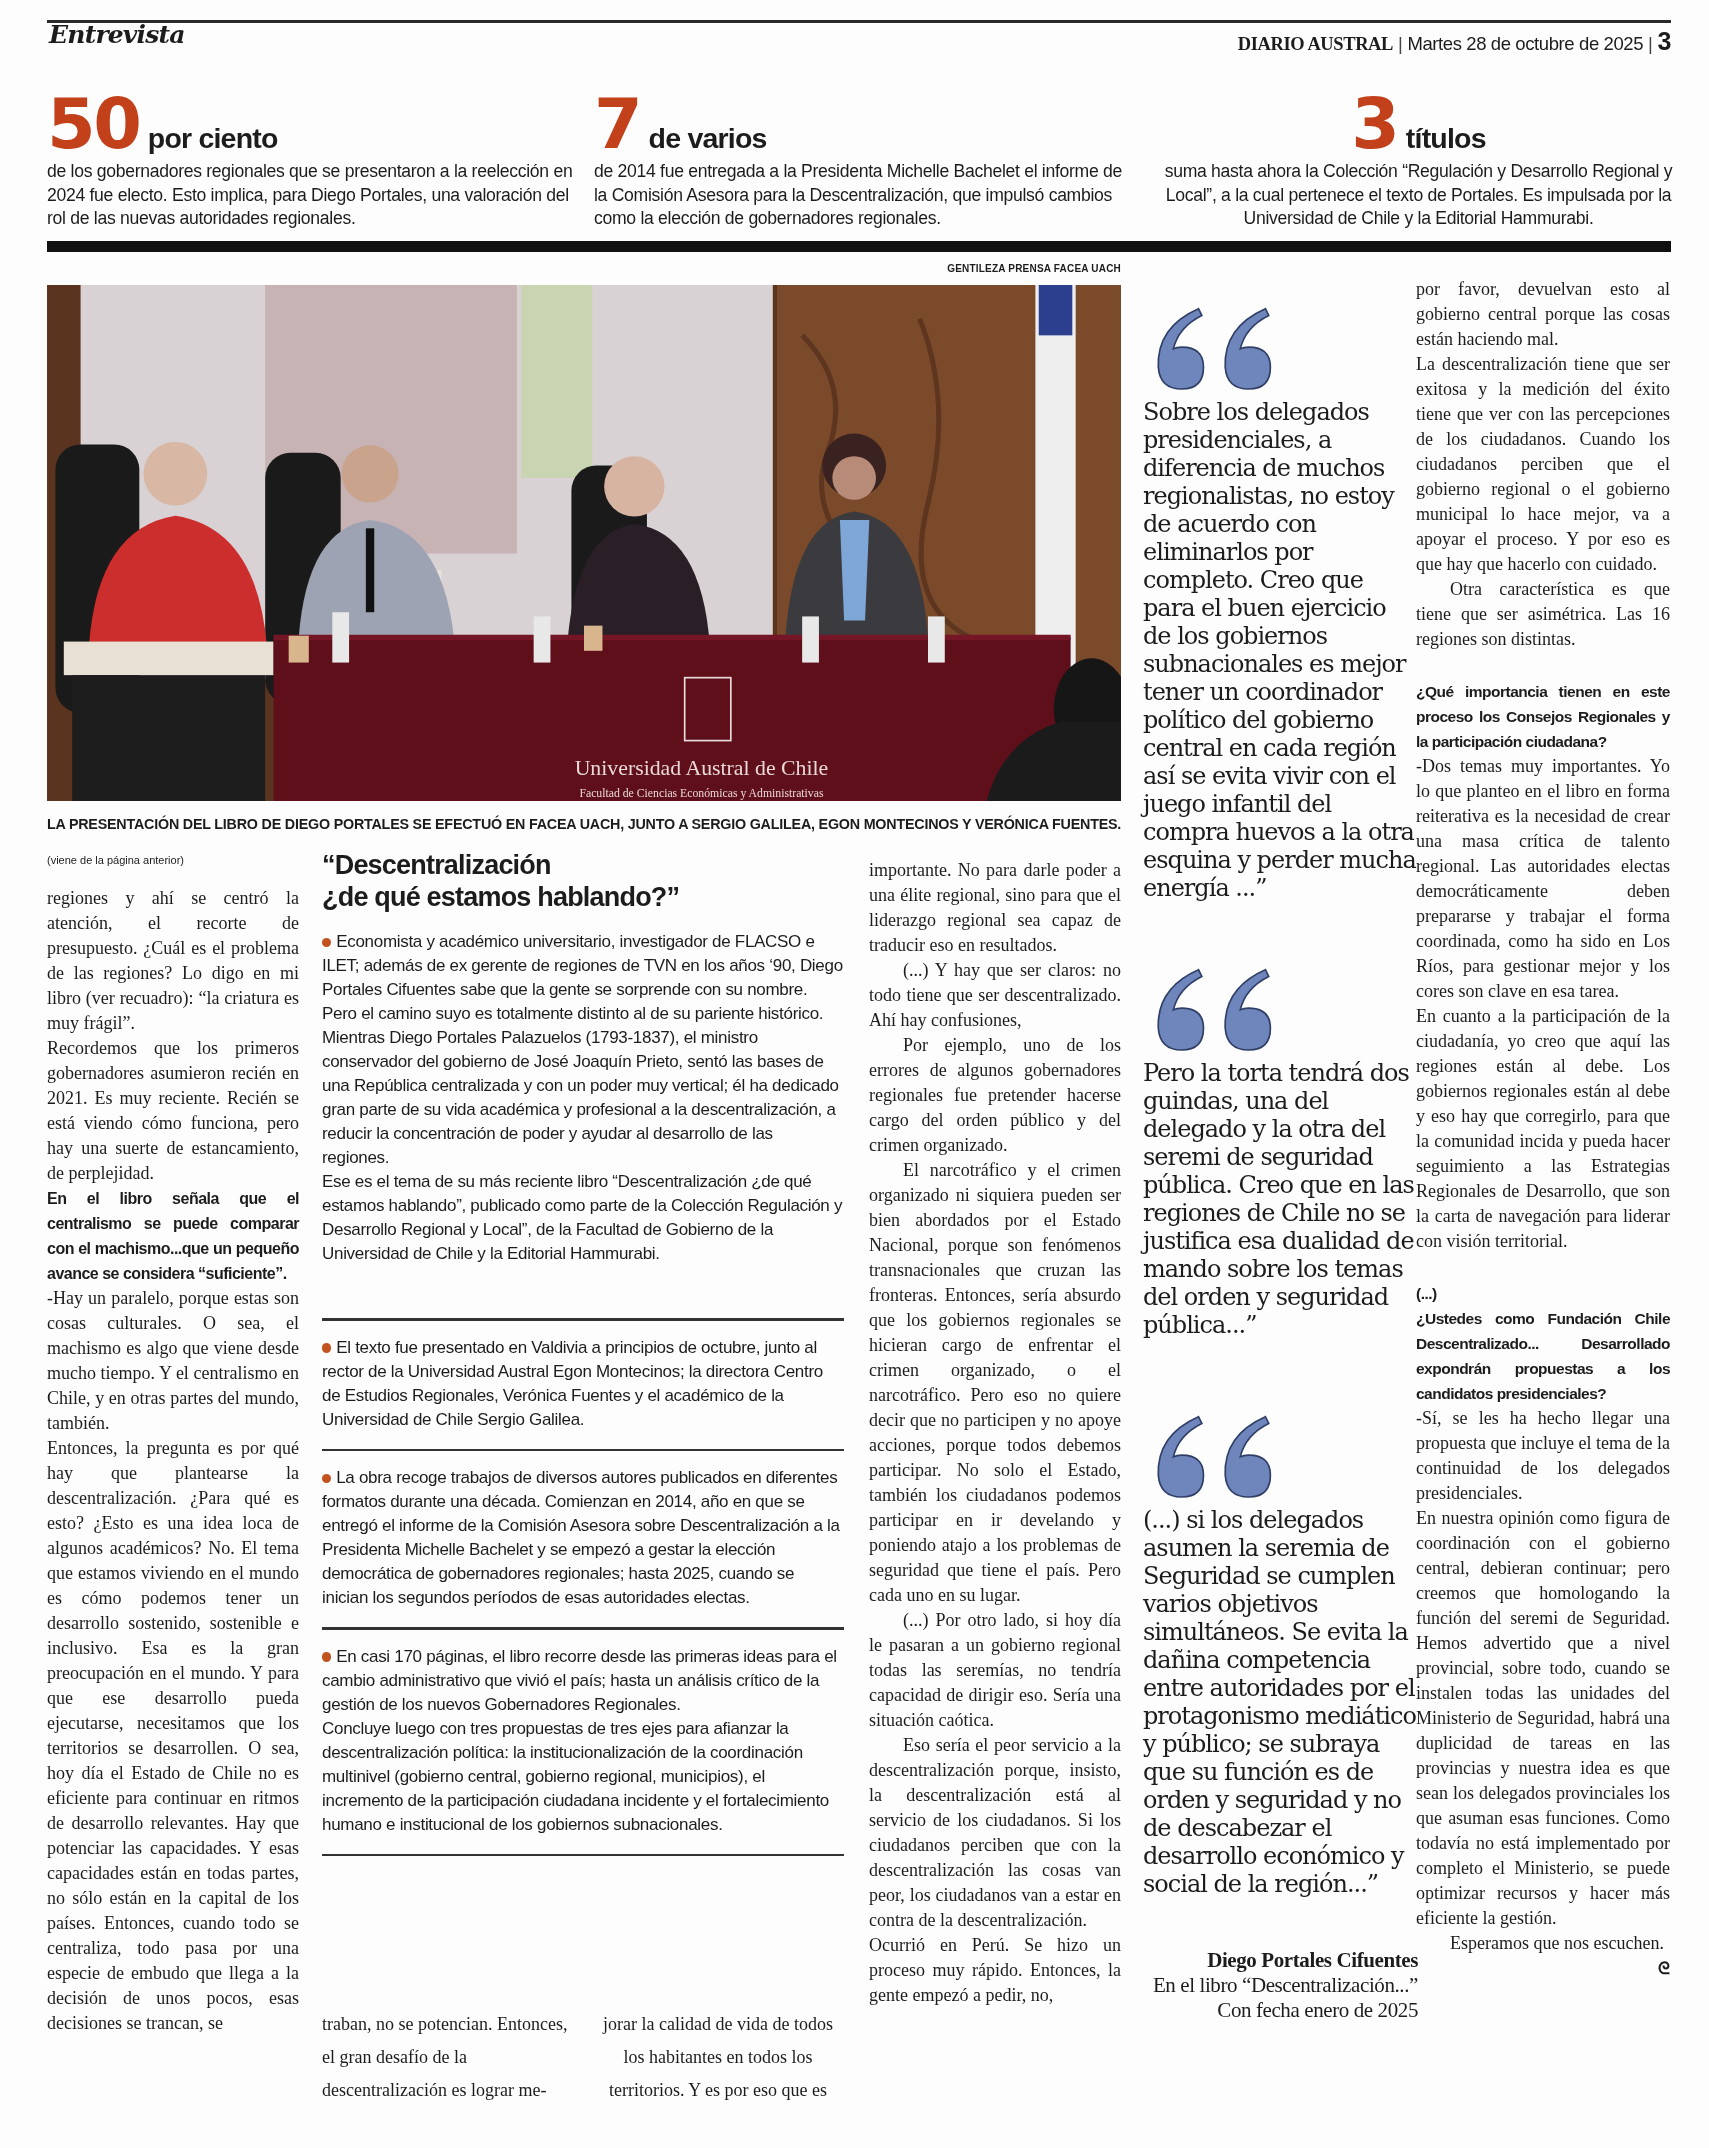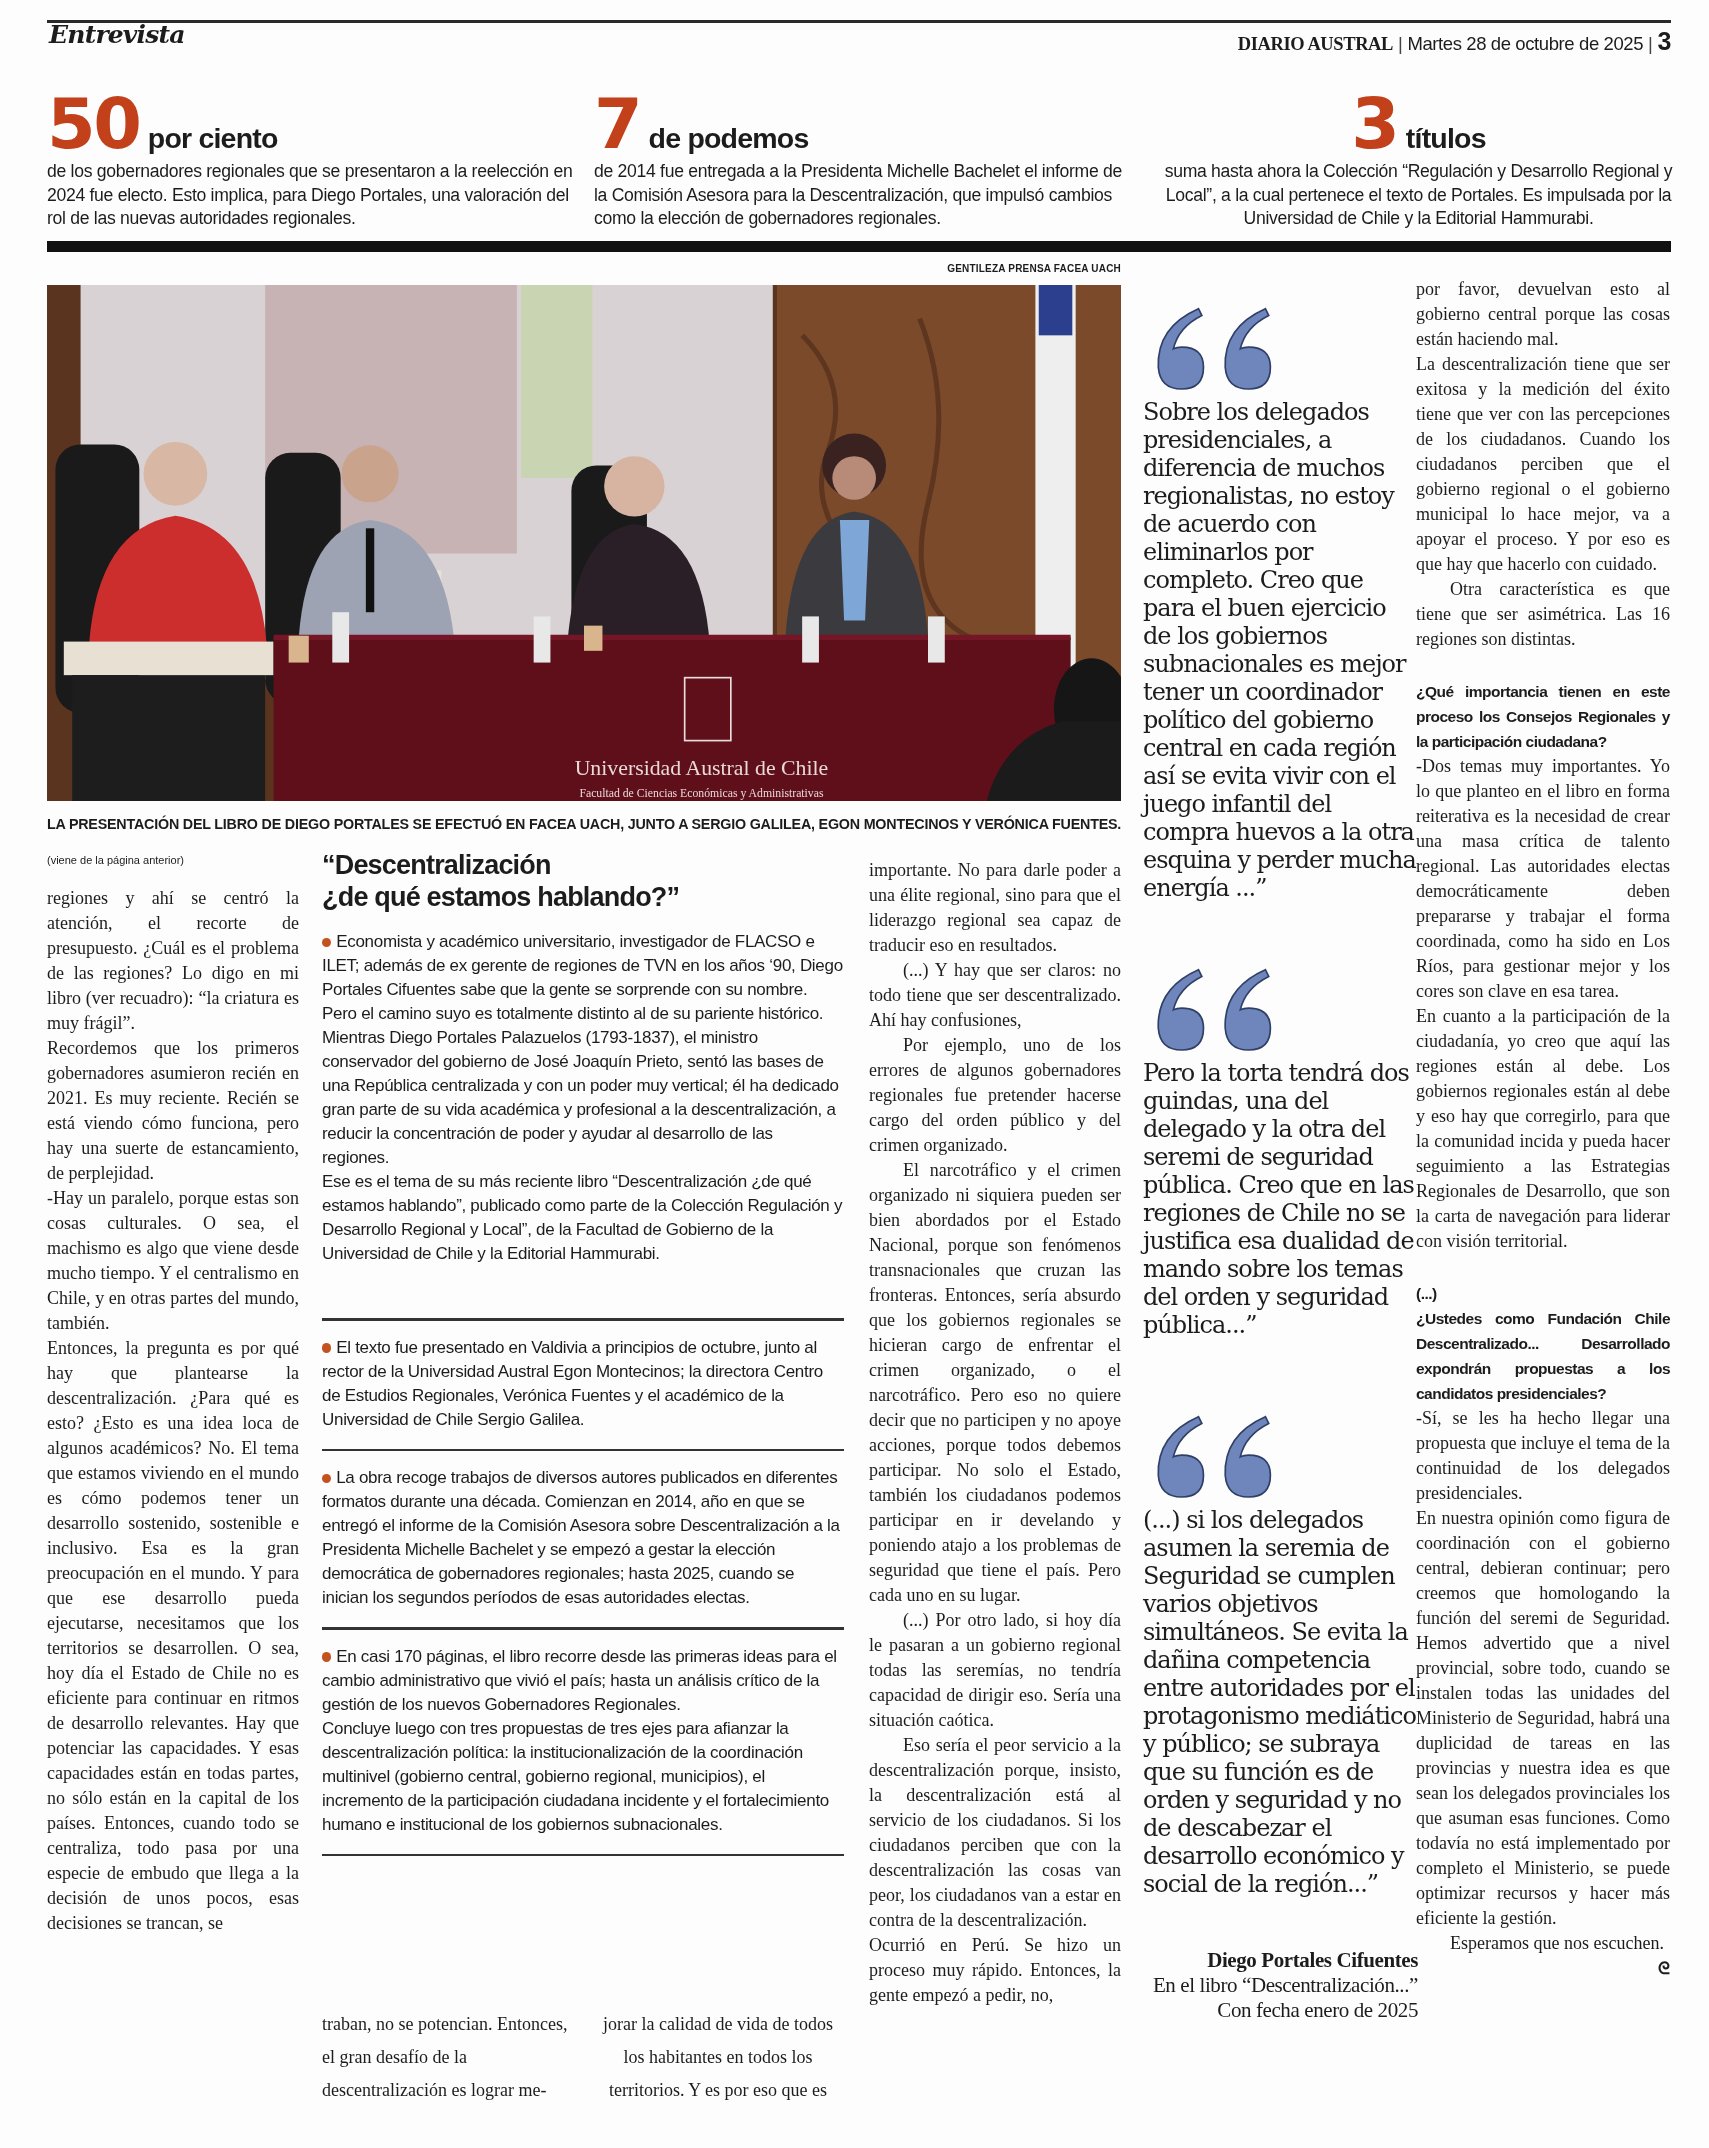--- a/index.html
+++ b/index.html
@@ -74,21 +74,21 @@
   <span class="sep">|</span>
   <span class="pagenum">3</span>
 </div>
 
 <div class="facts">
   <div class="fact" style="left:0;">
     <span class="big">50</span><span class="unit">por ciento</span>
     <div class="desc">de los gobernadores regionales que se presentaron a la reelección en 2024 fue electo. Esto implica, para Diego Portales, una valoración del rol de las nuevas autoridades regionales.</div>
   </div>
   <div class="fact" style="left:547px;">
-    <span class="big">7</span><span class="unit">de podemos</span>
+    <span class="big">7</span><span class="unit">de varios</span>
     <div class="desc">de 2014 fue entregada a la Presidenta Michelle Bachelet el informe de la Comisión Asesora para la Descentralización, que impulsó cambios como la elección de gobernadores regionales.</div>
   </div>
   <div class="fact" style="left:1109px; width:525px;text-align:center;">
     <span class="big">3</span><span class="unit">títulos</span>
     <div class="desc">suma hasta ahora la Colección “Regulación y Desarrollo Regional y Local”, a la cual pertenece el texto de Portales. Es impulsada por la Universidad de Chile y la Editorial Hammurabi.</div>
   </div>
 </div>
 <div class="facts-bar"></div>
 
 <div class="photo-credit">GENTILEZA PRENSA FACEA UACH</div>
@@ -144,20 +144,21 @@
     <path d="M1120 615 Q1140 540 1210 520 L1280 520 L1280 615 Z" fill="#1b1b1b"></path>
   </svg>
 </div>
 <div class="photo-caption">LA PRESENTACIÓN DEL LIBRO DE DIEGO PORTALES SE EFECTUÓ EN FACEA UACH, JUNTO A SERGIO GALILEA, EGON MONTECINOS Y VERÓNICA FUENTES.</div>
 
 <div class="col col1">
   <div class="sm">(viene de la página anterior)</div>
   <div class="body">
     <p>regiones y ahí se centró la atención, el recorte de presupuesto. ¿Cuál es el problema de las regiones? Lo digo en mi libro (ver recuadro): “la criatura es muy frágil”.</p>
     <p>Recordemos que los primeros gobernadores asumieron recién en 2021. Es muy reciente. Recién se está viendo cómo funciona, pero hay una suerte de estancamiento, de perplejidad.</p>
+    <p class="q">En el libro señala que el centralismo se puede comparar con el machismo...que un pequeño avance se considera “suficiente”.</p>
     <p>-Hay un paralelo, porque estas son cosas culturales. O sea, el machismo es algo que viene desde mucho tiempo. Y el centralismo en Chile, y en otras partes del mundo, también.</p>
     <p>Entonces, la pregunta es por qué hay que plantearse la descentralización. ¿Para qué es esto? ¿Esto es una idea loca de algunos académicos? No. El tema que estamos viviendo en el mundo es cómo podemos tener un desarrollo sostenido, sostenible e inclusivo. Esa es la gran preocupación en el mundo. Y para que ese desarrollo pueda ejecutarse, necesitamos que los territorios se desarrollen. O sea, hoy día el Estado de Chile no es eficiente para continuar en ritmos de desarrollo relevantes. Hay que potenciar las capacidades. Y esas capacidades están en todas partes, no sólo están en la capital de los países. Entonces, cuando todo se centraliza, todo pasa por una especie de embudo que llega a la decisión de unos pocos, esas decisiones se trancan, se</p>
   </div>
 </div>
 
 <div class="box">
   <h2>
     <span>“Descentralización</span><br>
     <span>¿de qué estamos hablando?”</span>
   </h2>

